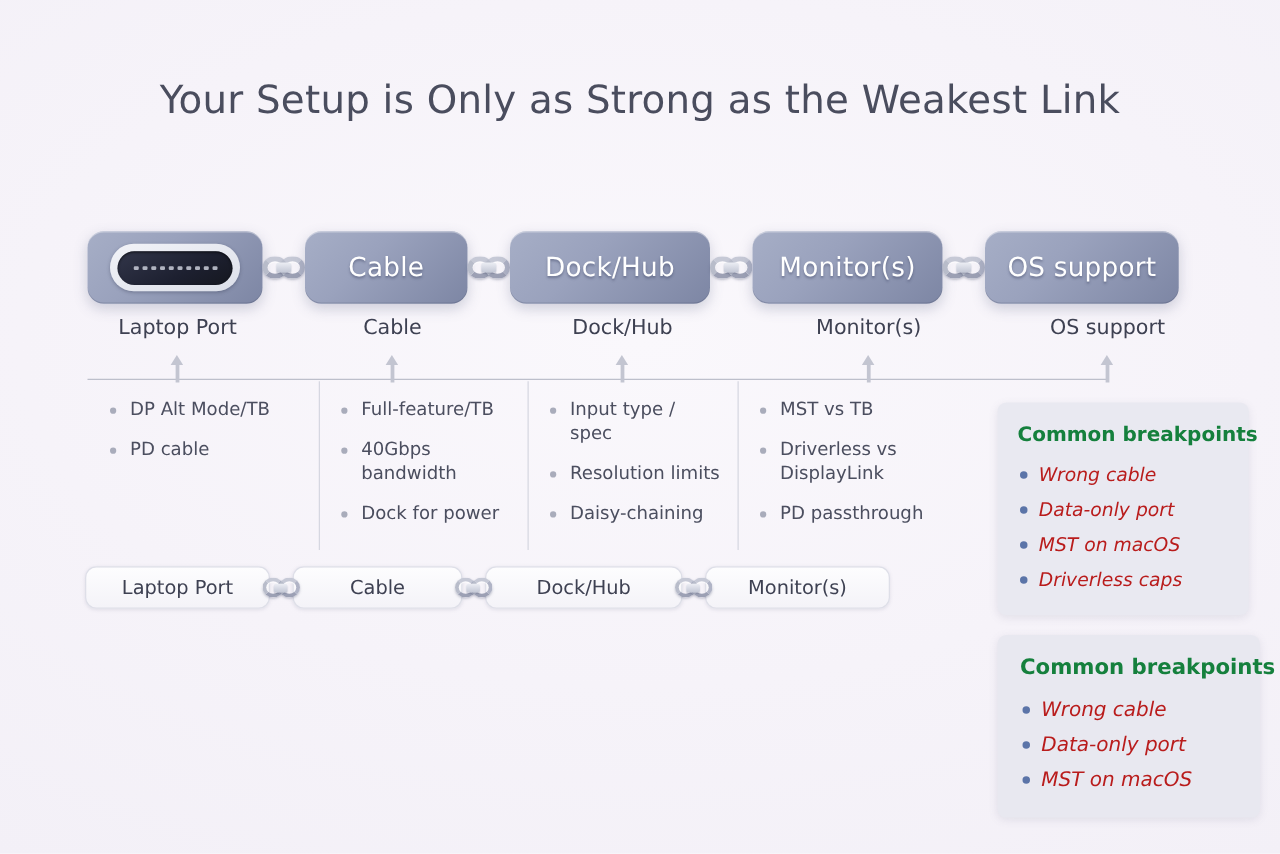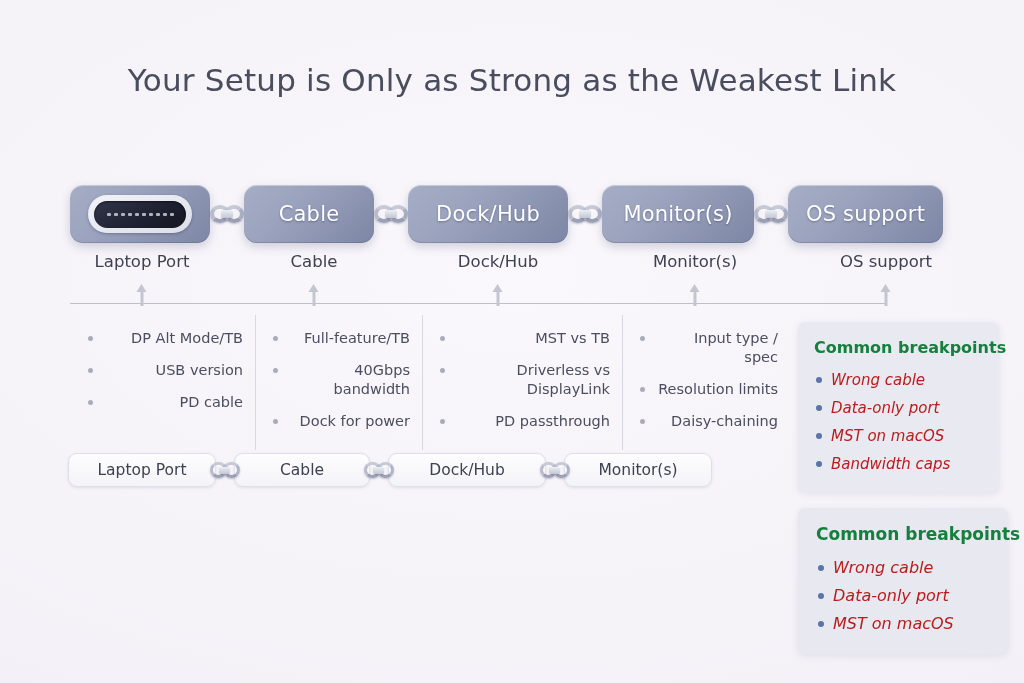--- a/index.html
+++ b/index.html
@@ -187,25 +187,24 @@
     width: 0; height: 0;
     border-left: 5.5px solid transparent;
     border-right: 5.5px solid transparent;
     border-bottom: 8px solid #c3c5d1;
   }
 
   
   .columns {
     position: absolute;
     left: 70px;
-    top: 315px;
+    top: 305px;
     width: 720px;
     height: 135px;
     display: flex;
-    text-align: right;
   }
   .col {
     position: relative;
     padding: 14px 12px 0 18px;
     flex: 0 0 auto;
   }
   .col + .col::before {
     content: "";
     position: absolute;
     left: 0;
@@ -403,46 +402,45 @@
       <div class="arrow" style="left: 886px;">
         <div class="head"></div>
         <div class="shaft"></div>
       </div>
     </div>
 
   <div class="columns" id="columns">
       <div class="col" style="width: 185px;">
         <ul>
           <li>DP Alt Mode/TB</li>
-          <li>USB version</li>
           <li>PD cable</li>
         </ul>
       </div>
       <div class="col" style="width: 167px;">
         <ul>
           <li>Full-feature/TB</li>
           <li>40Gbps bandwidth</li>
           <li>Dock for power</li>
+        </ul>
+      </div>
+      <div class="col" style="width: 168px;">
+        <ul>
+          <li>Input type / spec</li>
+          <li>Resolution limits</li>
+          <li>Daisy-chaining</li>
         </ul>
       </div>
       <div class="col" style="width: 200px;">
         <ul>
           <li>MST vs TB</li>
           <li>Driverless vs
 DisplayLink</li>
           <li>PD passthrough</li>
         </ul>
       </div>
-      <div class="col" style="width: 168px;">
-        <ul>
-          <li>Input type / spec</li>
-          <li>Resolution limits</li>
-          <li>Daisy-chaining</li>
-        </ul>
-      </div>
     </div>
 
   <div class="pill-row" id="pill-row">
       <div class="pill" style="width: 148px;">
         <span>Laptop Port</span>
       </div>
       <div class="link small">
         <div class="ring a"></div>
         <div class="ring b"></div>
         <div class="bar"></div>
@@ -467,21 +465,21 @@
         <span>Monitor(s)</span>
       </div>
     </div>
 
   <div class="panel" id="panel-primary">
     <h3>Common breakpoints</h3>
     <ul>
         <li>Wrong cable</li>
         <li>Data-only port</li>
         <li>MST on macOS</li>
-        <li>Bandwidth caps</li>
+        <li>Driverless caps</li>
       </ul>
   </div>
 
   <div class="panel" id="panel-secondary">
     <h3>Common breakpoints</h3>
     <ul>
         <li>Wrong cable</li>
         <li>Data-only port</li>
         <li>MST on macOS</li>
       </ul>

